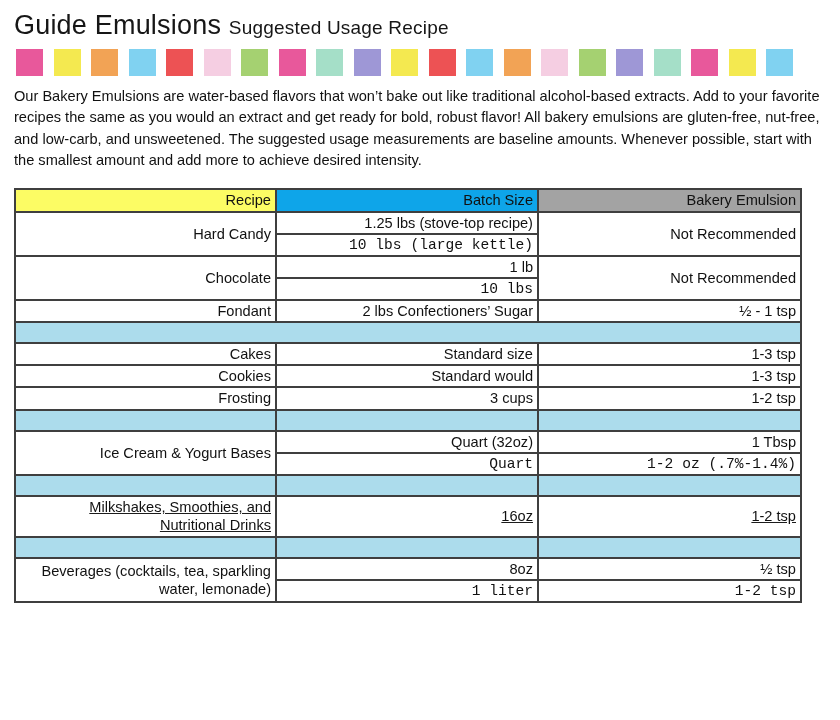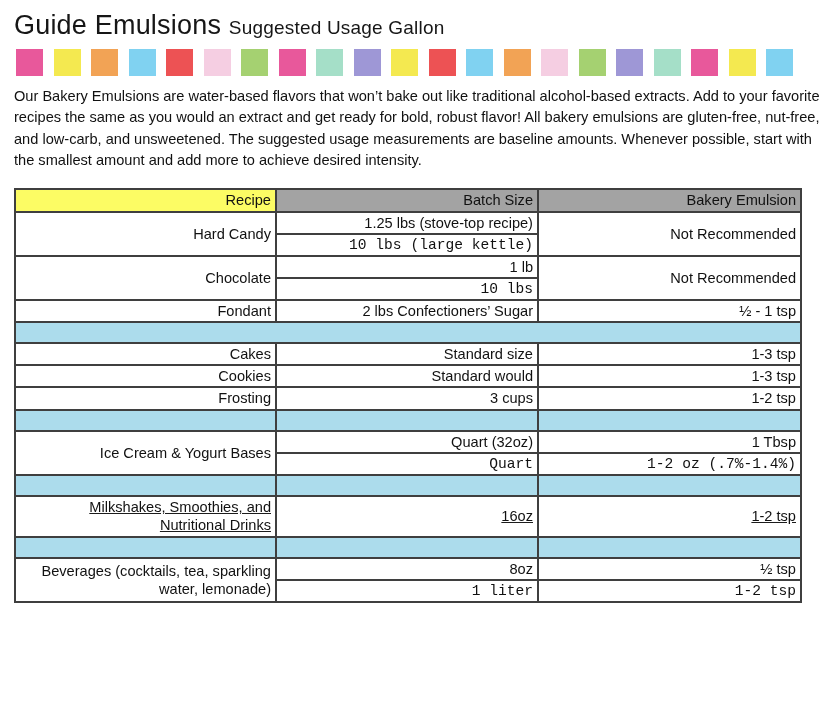--- a/index.html
+++ b/index.html
@@ -81,21 +81,21 @@
     color: #111111;
   }
   p.footnote b { font-weight: 700; }
 </style>
 </head>
 <body>
 
 <div class="page">
   <div class="content">
 
-    <h1 class="title"><span>Guide Emulsions</span> <span class="sub">Suggested Usage Gallon</span></h1>
+    <h1 class="title"><span>Guide Emulsions</span> <span class="sub">Suggested Usage Recipe</span></h1>
 
     <div class="strip">
         <div class="square" style="background: rgb(232, 88, 155);"></div>
         <div class="square" style="background: rgb(244, 233, 80);"></div>
         <div class="square" style="background: rgb(242, 163, 85);"></div>
         <div class="square" style="background: rgb(128, 210, 241);"></div>
         <div class="square" style="background: rgb(237, 82, 84);"></div>
         <div class="square" style="background: rgb(245, 206, 226);"></div>
         <div class="square" style="background: rgb(165, 209, 113);"></div>
         <div class="square" style="background: rgb(232, 88, 155);"></div>
@@ -118,21 +118,21 @@
 
     <table class="usage">
       <colgroup>
         <col class="c1">
           <col class="c2">
           <col class="c3">
       </colgroup>
       <tbody>
         <tr class="h23">
           <th style="background: rgb(252, 252, 100);">Recipe</th>
-          <th style="background: #a3a3a3;">Batch Size</th>
+          <th style="background: #0ea5e9;">Batch Size</th>
           <th style="background: #a3a3a3;">Bakery Emulsion</th>
         </tr>
 
         <tr class="h22">
           <td rowspan="2">Hard Candy</td>
           <td class="thin-b">1.25 lbs (stove-top recipe)</td>
           <td rowspan="2">Not Recommended</td>
         </tr>
         <tr class="h22">
           <td class="thin-t">10 lbs (large kettle)</td>

